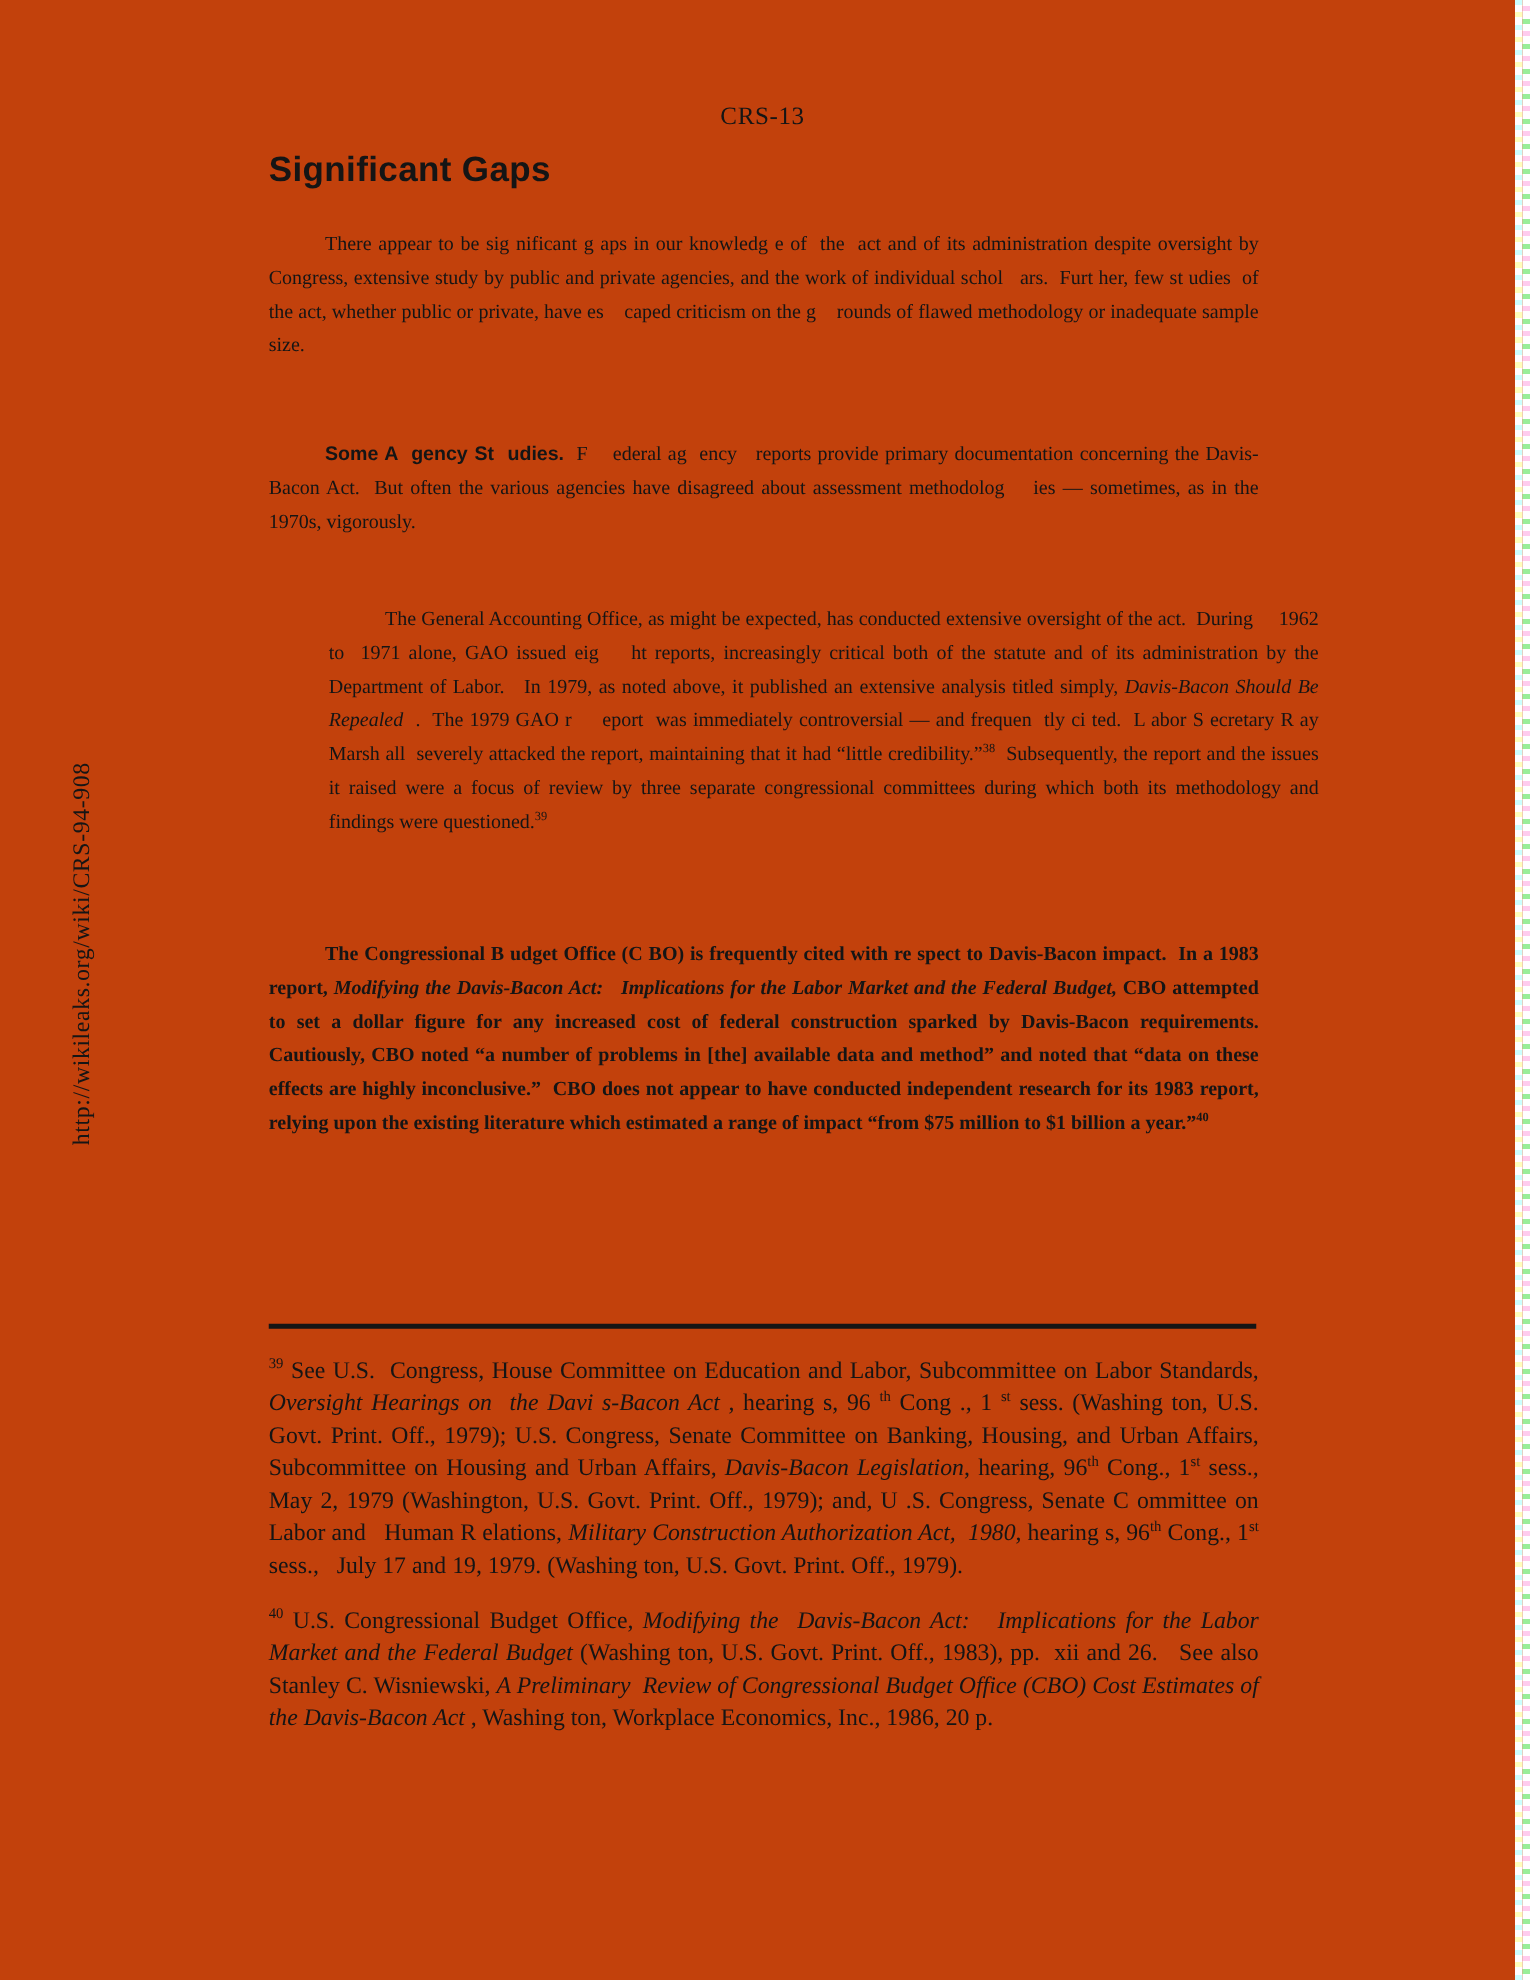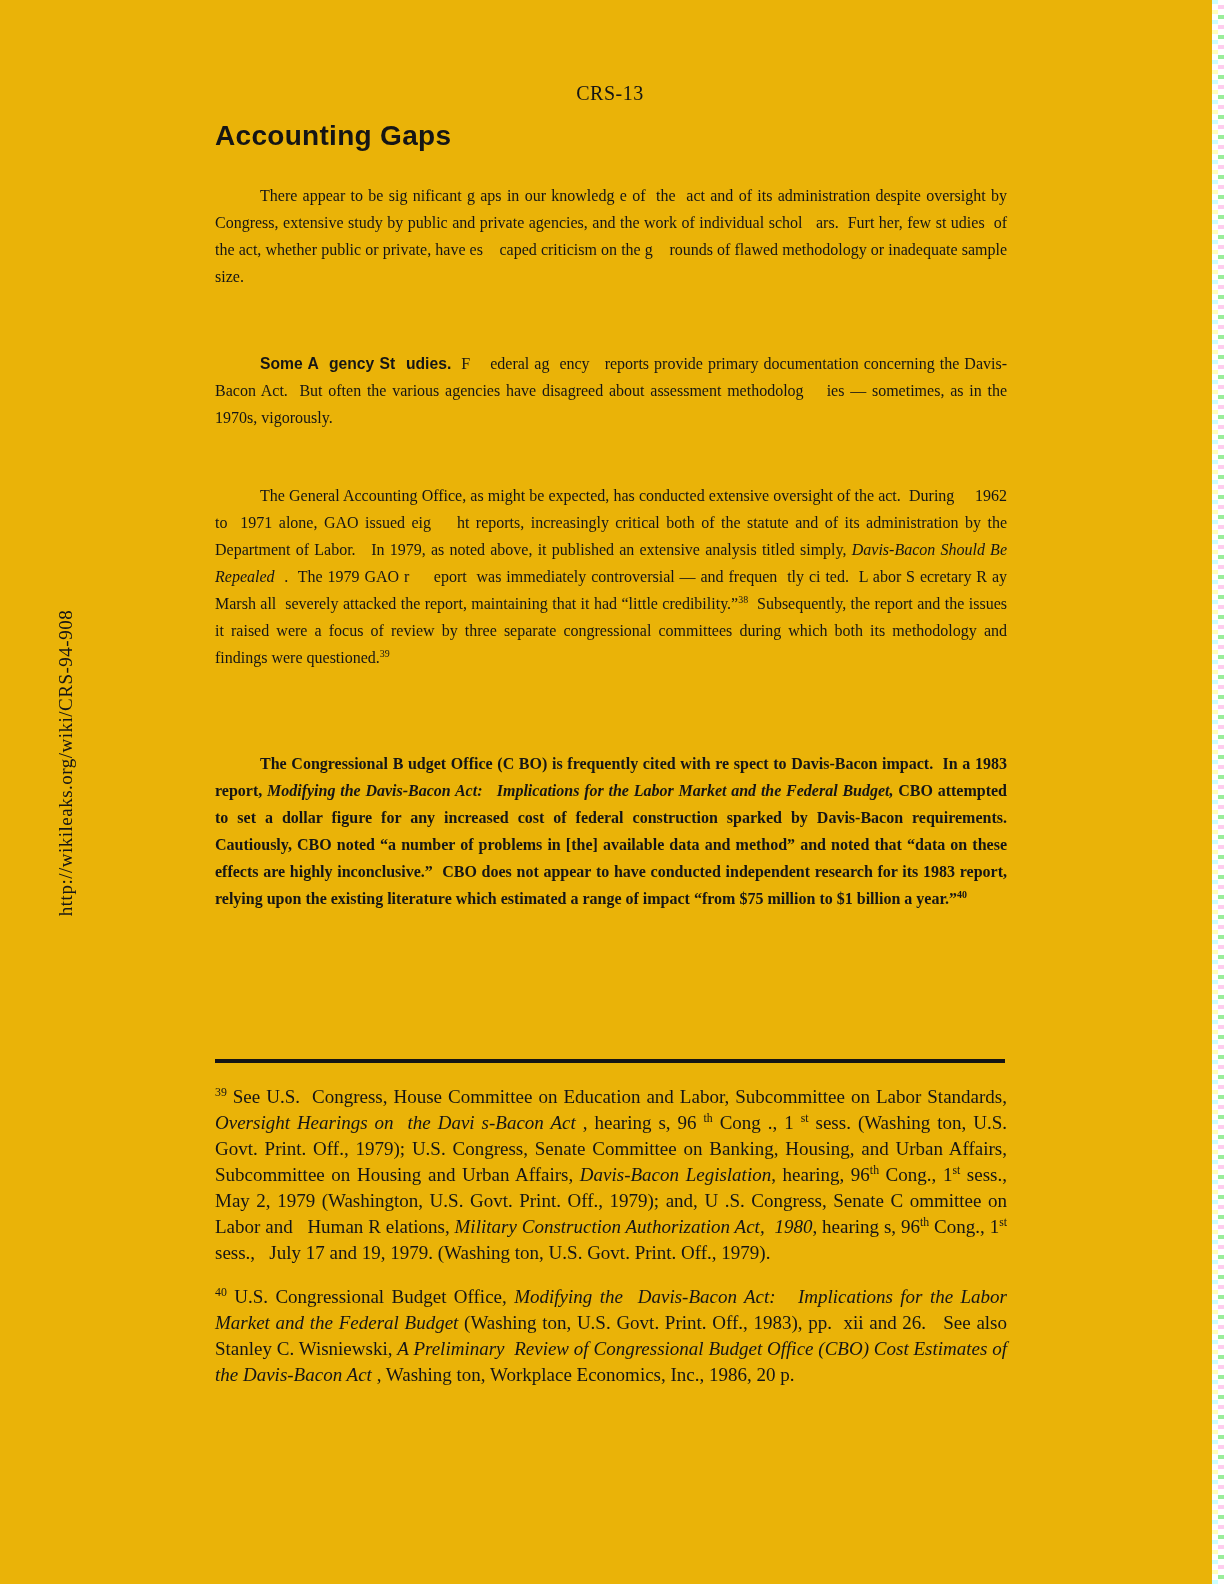--- a/index.html
+++ b/index.html
@@ -11,21 +11,21 @@
   }
   * { margin: 0; padding: 0; box-sizing: border-box; }
   html, body { background: #ffffff; }
   body {
     width: 1224px; height: 1584px;
     position: relative;
     overflow: hidden;
     font-family: "Liberation Serif", serif;
     color: var(--text);
   }
-  .page { position: absolute; inset: 0; background: #eab308; }
+  .page { position: absolute; inset: 0; background: #c2410c; }
 
   
   .edge-strip { position: absolute; top: 0; right: 0; width: 12px; height: 100%; }
   .edge-strip .col-a, .edge-strip .col-b { position: absolute; top: 0; height: 100%; width: 6px; }
   .edge-strip .col-a {
     left: 0;
     background: repeating-linear-gradient(to bottom,
       var(--strip-cyan) 0 4px, #fff 4px 10px,
       var(--strip-yellow) 10px 14px, #fff 14px 20px);
   }
@@ -46,21 +46,21 @@
     font-weight: 700; font-size: 28px; letter-spacing: 0.3px;
   }
   .body-par {
     position: absolute; left: 215px; width: 792px;
     font-size: 16px; line-height: 27px;
     text-align: justify; text-indent: 45px;
     white-space: pre-wrap;
   }
   .p1 { top: 182px; }
   .p2 { top: 350px; }
-  .p3 { top: 482px; }
+  .p3 { top: 482px; margin-left: 48px; }
   .p4 { top: 750px; font-weight: bold; }
 
   .sidebar-url {
     position: absolute; top: 763px; left: 66px;
     transform: translate(-50%, -50%) rotate(-90deg);
     white-space: nowrap;
     font-size: 19px; letter-spacing: 0.5px;
   }
 
   .footnote-rule {
@@ -86,21 +86,21 @@
 
 <div class="page">
 
   <div class="edge-strip">
     <div class="col-a"></div>
     <div class="col-b"></div>
   </div>
 
   <div class="page-header">CRS-13</div>
 
-  <h1 class="section-heading">Accounting Gaps</h1>
+  <h1 class="section-heading">Significant Gaps</h1>
 
   <p class="body-par p1"><span>There appear to be sig nificant g aps in our knowledg e of  the  act and of its administration despite oversight by Congress, extensive study by public and private agencies, and the work of individual schol   ars.  Furt her, few st udies  of  the act, whether public or private, have es    caped criticism on the g    rounds of flawed methodology or inadequate sample size.</span></p>
   <p class="body-par p2"><span class="b">Some A  gency St  udies.</span><span>  F    ederal ag  ency   reports provide primary documentation concerning the Davis-Bacon Act.  But often the various agencies have disagreed about assessment methodolog    ies — sometimes, as in the 1970s, vigorously.</span></p>
   <p class="body-par p3"><span>The General Accounting Office, as might be expected, has conducted extensive oversight of the act.  During     1962   to  1971 alone, GAO issued eig    ht reports, increasingly critical both of the statute and of its administration by the Department of Labor.   In 1979, as noted above, it published an extensive analysis titled simply, </span><span class="i">Davis-Bacon Should Be Repealed</span><span>  .  The 1979 GAO r     eport  was immediately controversial — and frequen  tly ci ted.  L abor S ecretary R ay Marsh all  severely attacked the report, maintaining that it had “little credibility.”</span><span class="sup">38</span><span>  Subsequently, the report and the issues it raised were a focus of review by three separate congressional committees during which both its methodology and findings were questioned.</span><span class="sup">39</span></p>
   <p class="body-par p4"><span>The Congressional B udget Office (C BO) is frequently cited with re spect to Davis-Bacon impact.  In a 1983 report, </span><span class="i">Modifying the Davis-Bacon Act:   Implications for the Labor Market and the Federal Budget,</span><span> CBO attempted to set a dollar figure for any increased cost of federal construction sparked by Davis-Bacon requirements.  Cautiously, CBO noted “a number of problems in [the] available data and method” and noted that “data on these effects are highly inconclusive.”  CBO does not appear to have conducted independent research for its 1983 report, relying upon the existing literature which estimated a range of impact “from $75 million to $1 billion a year.”</span><span class="sup">40</span></p>
 
   <div class="sidebar-url">http://wikileaks.org/wiki/CRS-94-908</div>
 
   <div class="footnote-rule"></div>
 

